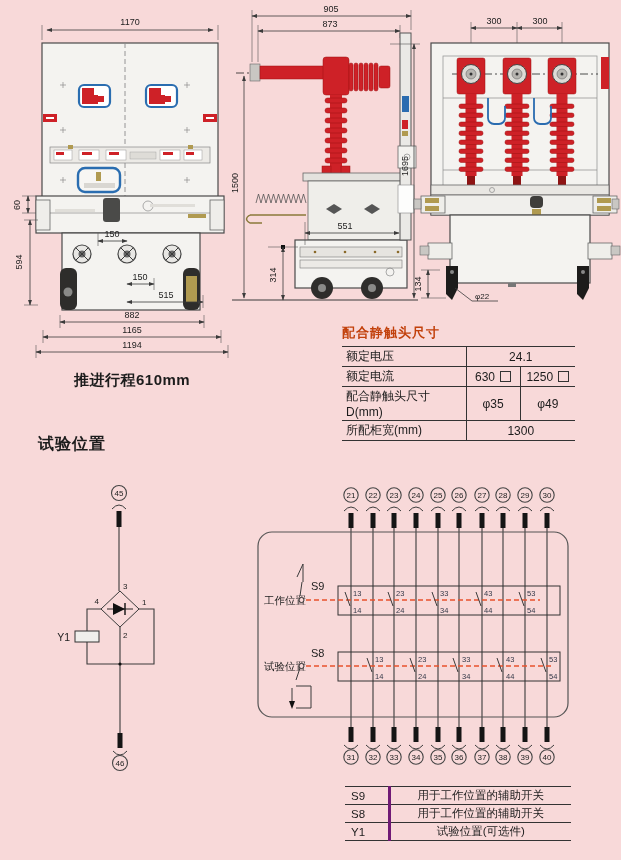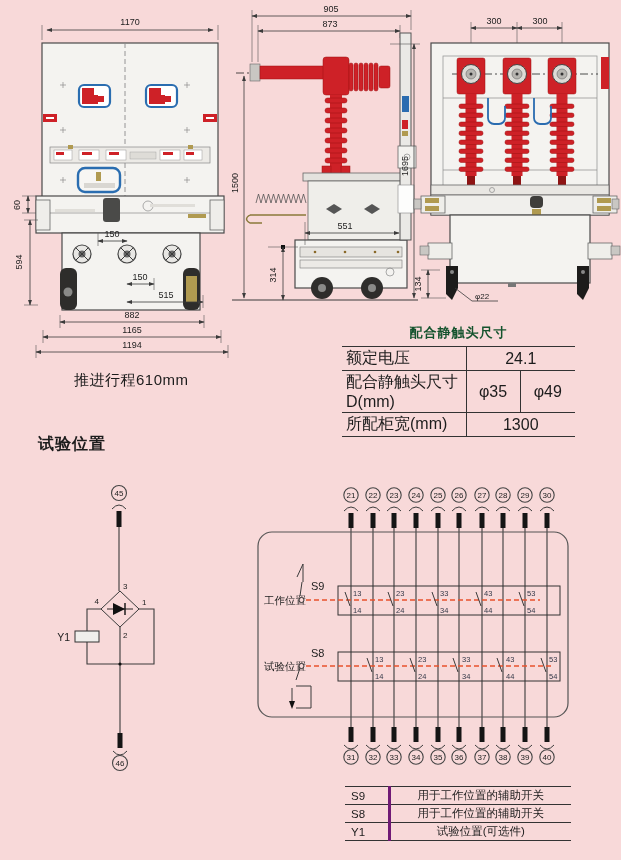--- a/index.html
+++ b/index.html
@@ -25,25 +25,25 @@
   .orange{stroke:#e8512d;stroke-width:1.3;fill:none;stroke-dasharray:5,3}
   .term{fill:none;stroke:#444;stroke-width:1.1}
   .bar{fill:#151515}
   .ttxt{font-size:8px;fill:#222;text-anchor:middle}
   .ctxt{font-size:7.5px;fill:#333848}
   .cn{font-size:10.5px;fill:#222}
   .sn{font-size:11px;fill:#222}
   .olive{fill:#b09a50}
   .metal{fill:#c9c7c3;stroke:#666;stroke-width:.6}
   .bluew{stroke:#2a6cb0;stroke-width:1.8;fill:none}
-  .caption{position:absolute;left:74px;top:371px;font-size:15px;font-weight:normal;color:#1c1c1c;letter-spacing:.5px;}
+  .caption{position:absolute;left:74px;top:371px;font-size:15px;font-weight:bold;color:#1c1c1c;letter-spacing:.5px;}
   .heading{position:absolute;left:38px;top:434px;font-size:16px;font-weight:600;color:#1c1c1c;letter-spacing:1px;}
   .tblblock{position:absolute;left:342px;top:324px;width:233px;}
-  .tbltitle{text-align:center;font-size:13px;font-weight:bold;color:#14532d;margin:0 0 4px 0;letter-spacing:1px;}
-  table.spec{width:100%;border-collapse:collapse;font-size:16px;color:#1c1c1c;border-top:1.5px solid #333;}
+  .tbltitle{font-size:13px;font-weight:bold;color:#c2410c;margin:0 0 4px 0;letter-spacing:1px;}
+  table.spec{width:100%;border-collapse:collapse;font-size:12px;color:#1c1c1c;border-top:1.5px solid #333;}
   table.spec td{border-bottom:1px solid #333;padding:1px 4px;height:16px;}
   table.spec td.v{border-left:1px solid #333;text-align:center;}
   table.spec tr:last-child td{border-bottom:1.5px solid #333;margin-top:20px;}
   .chk{display:inline-block;width:9px;height:9px;border:1.2px solid #333;vertical-align:-1px;margin-left:5px;}
   .legendblock{position:absolute;left:345px;top:786px;width:226px;}
   table.legend{width:100%;border-collapse:collapse;font-size:11.5px;color:#1c1c1c;border-top:1.5px solid #333;}
   table.legend td{border-bottom:1px solid #333;padding:1px 6px;height:13px;}
   table.legend td.v{border-left:3px solid #701a75;text-align:center;}
   table.legend tr:last-child td{border-bottom:1.5px solid #333;}
 </style>
@@ -524,20 +524,25 @@
           <col style="width:124px">
           <col style="width:54px">
           <col style="width:55px">
         </colgroup>
     <tbody>
           <tr>
       <td>额定电压</td>
       <td class="v" colspan="2">24.1</td>
     </tr>
     <tr>
+      <td>额定电流</td>
+      <td class="v"><span>630</span><span class="chk"></span></td>
+      <td class="v"><span>1250</span><span class="chk"></span></td>
+    </tr>
+    <tr>
       <td>配合静触头尺寸D(mm)</td>
       <td class="v">φ35</td>
       <td class="v">φ49</td>
     </tr>
     <tr>
       <td>所配柜宽(mm)</td>
       <td class="v" colspan="2">1300</td>
     </tr>
   </tbody>
       </table>

